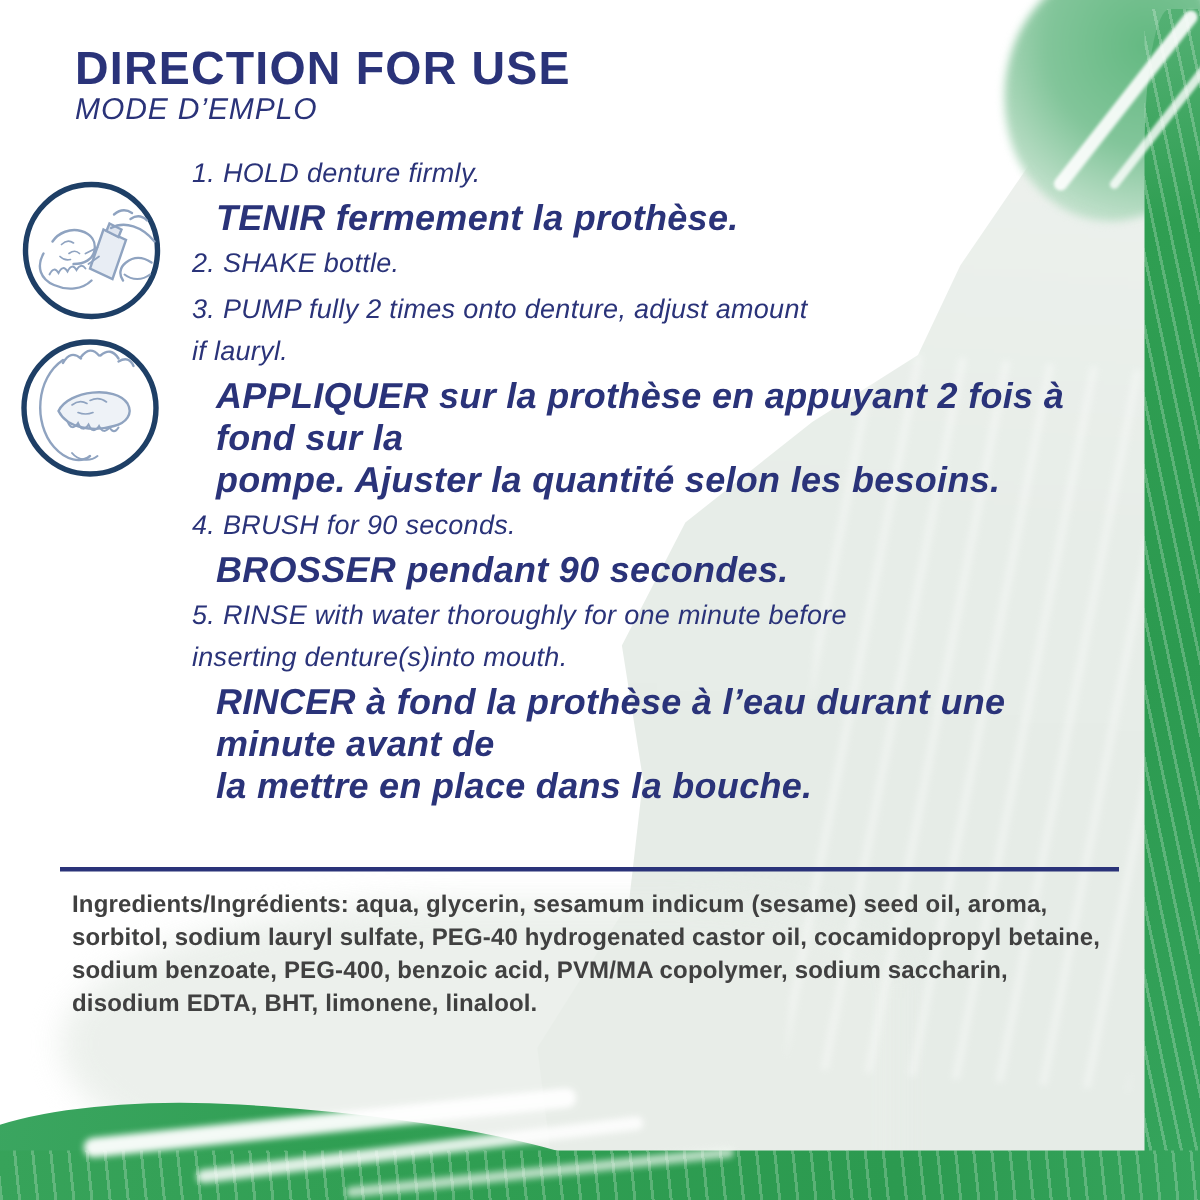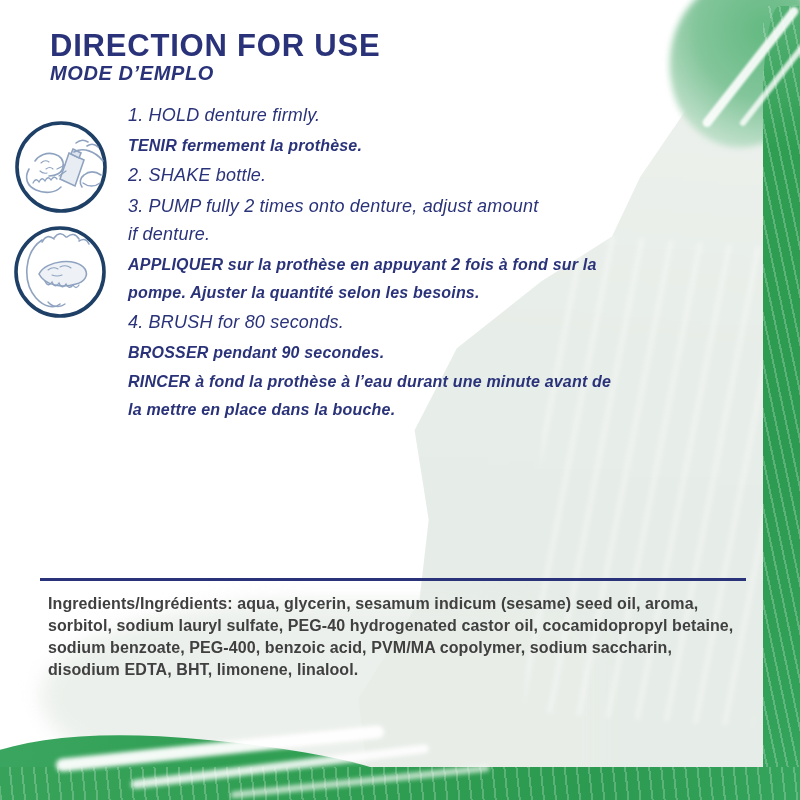--- a/index.html
+++ b/index.html
@@ -64,25 +64,25 @@
   .streak-bl3{position:absolute;left:230px;top:778px;width:260px;height:7px;background:#f2f8f2;transform:rotate(-6deg);border-radius:10px;filter:blur(2px);opacity:.7;}
 
   
   .content{position:absolute;inset:0;z-index:5;color:#2a3379;}
   .title{
     position:absolute;left:50px;top:28px;
     font-size:31px;font-weight:700;letter-spacing:.8px;
   }
   .subtitle{
     position:absolute;left:50px;top:62px;
-    font-size:20px;font-weight:700;font-style:italic;letter-spacing:.6px;
+    font-size:20px;font-weight:400;font-style:italic;letter-spacing:.6px;
   }
   .steps{position:absolute;left:128px;top:101px;width:625px;}
   .step-en{font-size:18px;line-height:28px;font-weight:400;font-style:italic;margin:0 0 3px 0;letter-spacing:.2px;}
-  .step-fr{font-size:16px;line-height:28px;font-weight:700;font-style:italic;margin:0 0 1px 0;letter-spacing:.2px;}
+  .step-fr{font-size:24px;line-height:28px;font-weight:700;font-style:italic;margin:0 0 1px 16px;letter-spacing:.2px;}
   .step-fr.indent{padding-left:5px;}
   .line{display:block;}
   .icon-circle{position:absolute;z-index:6;}
   .divider{
     position:absolute;left:40px;top:578px;width:706px;height:2.5px;
     background:#2a3379;
   }
   .ingredients{
     position:absolute;left:48px;top:593px;width:700px;
     font-size:16px;line-height:22px;font-weight:700;color:#404040;letter-spacing:.1px;
@@ -154,34 +154,38 @@
     <p class="step-fr">
       <span class="line">TENIR fermement la prothèse.</span>
     </p>
 
     <p class="step-en">
       <span class="line">2. SHAKE bottle.</span>
     </p>
 
     <p class="step-en">
       <span class="line">3. PUMP fully 2 times onto denture, adjust amount</span>
-      <span class="line">if denture.</span>
+      <span class="line">if lauryl.</span>
     </p>
     <p class="step-fr">
       <span class="line">APPLIQUER sur la prothèse en appuyant 2 fois à fond sur la</span>
       <span class="line">pompe. Ajuster la quantité selon les besoins.</span>
     </p>
 
     <p class="step-en">
-      <span class="line">4. BRUSH for 80 seconds.</span>
+      <span class="line">4. BRUSH for 90 seconds.</span>
     </p>
     <p class="step-fr">
       <span class="line">BROSSER pendant 90 secondes.</span>
     </p>
 
+    <p class="step-en">
+      <span class="line">5. RINSE with water thoroughly for one minute before</span>
+      <span class="line">inserting denture(s)into mouth.</span>
+    </p>
     <p class="step-fr">
       <span class="line">RINCER à fond la prothèse à l’eau durant une minute avant de</span>
       <span class="line">la mettre en place dans la bouche.</span>
     </p>
   </div>
 
   <div class="divider"></div>
 
   <div class="ingredients">Ingredients/Ingrédients: aqua, glycerin, sesamum indicum (sesame) seed oil, aroma, sorbitol, sodium lauryl sulfate, PEG-40 hydrogenated castor oil, cocamidopropyl betaine, sodium benzoate, PEG-400, benzoic acid, PVM/MA copolymer, sodium saccharin, disodium EDTA, BHT, limonene, linalool.</div>
 </div>

